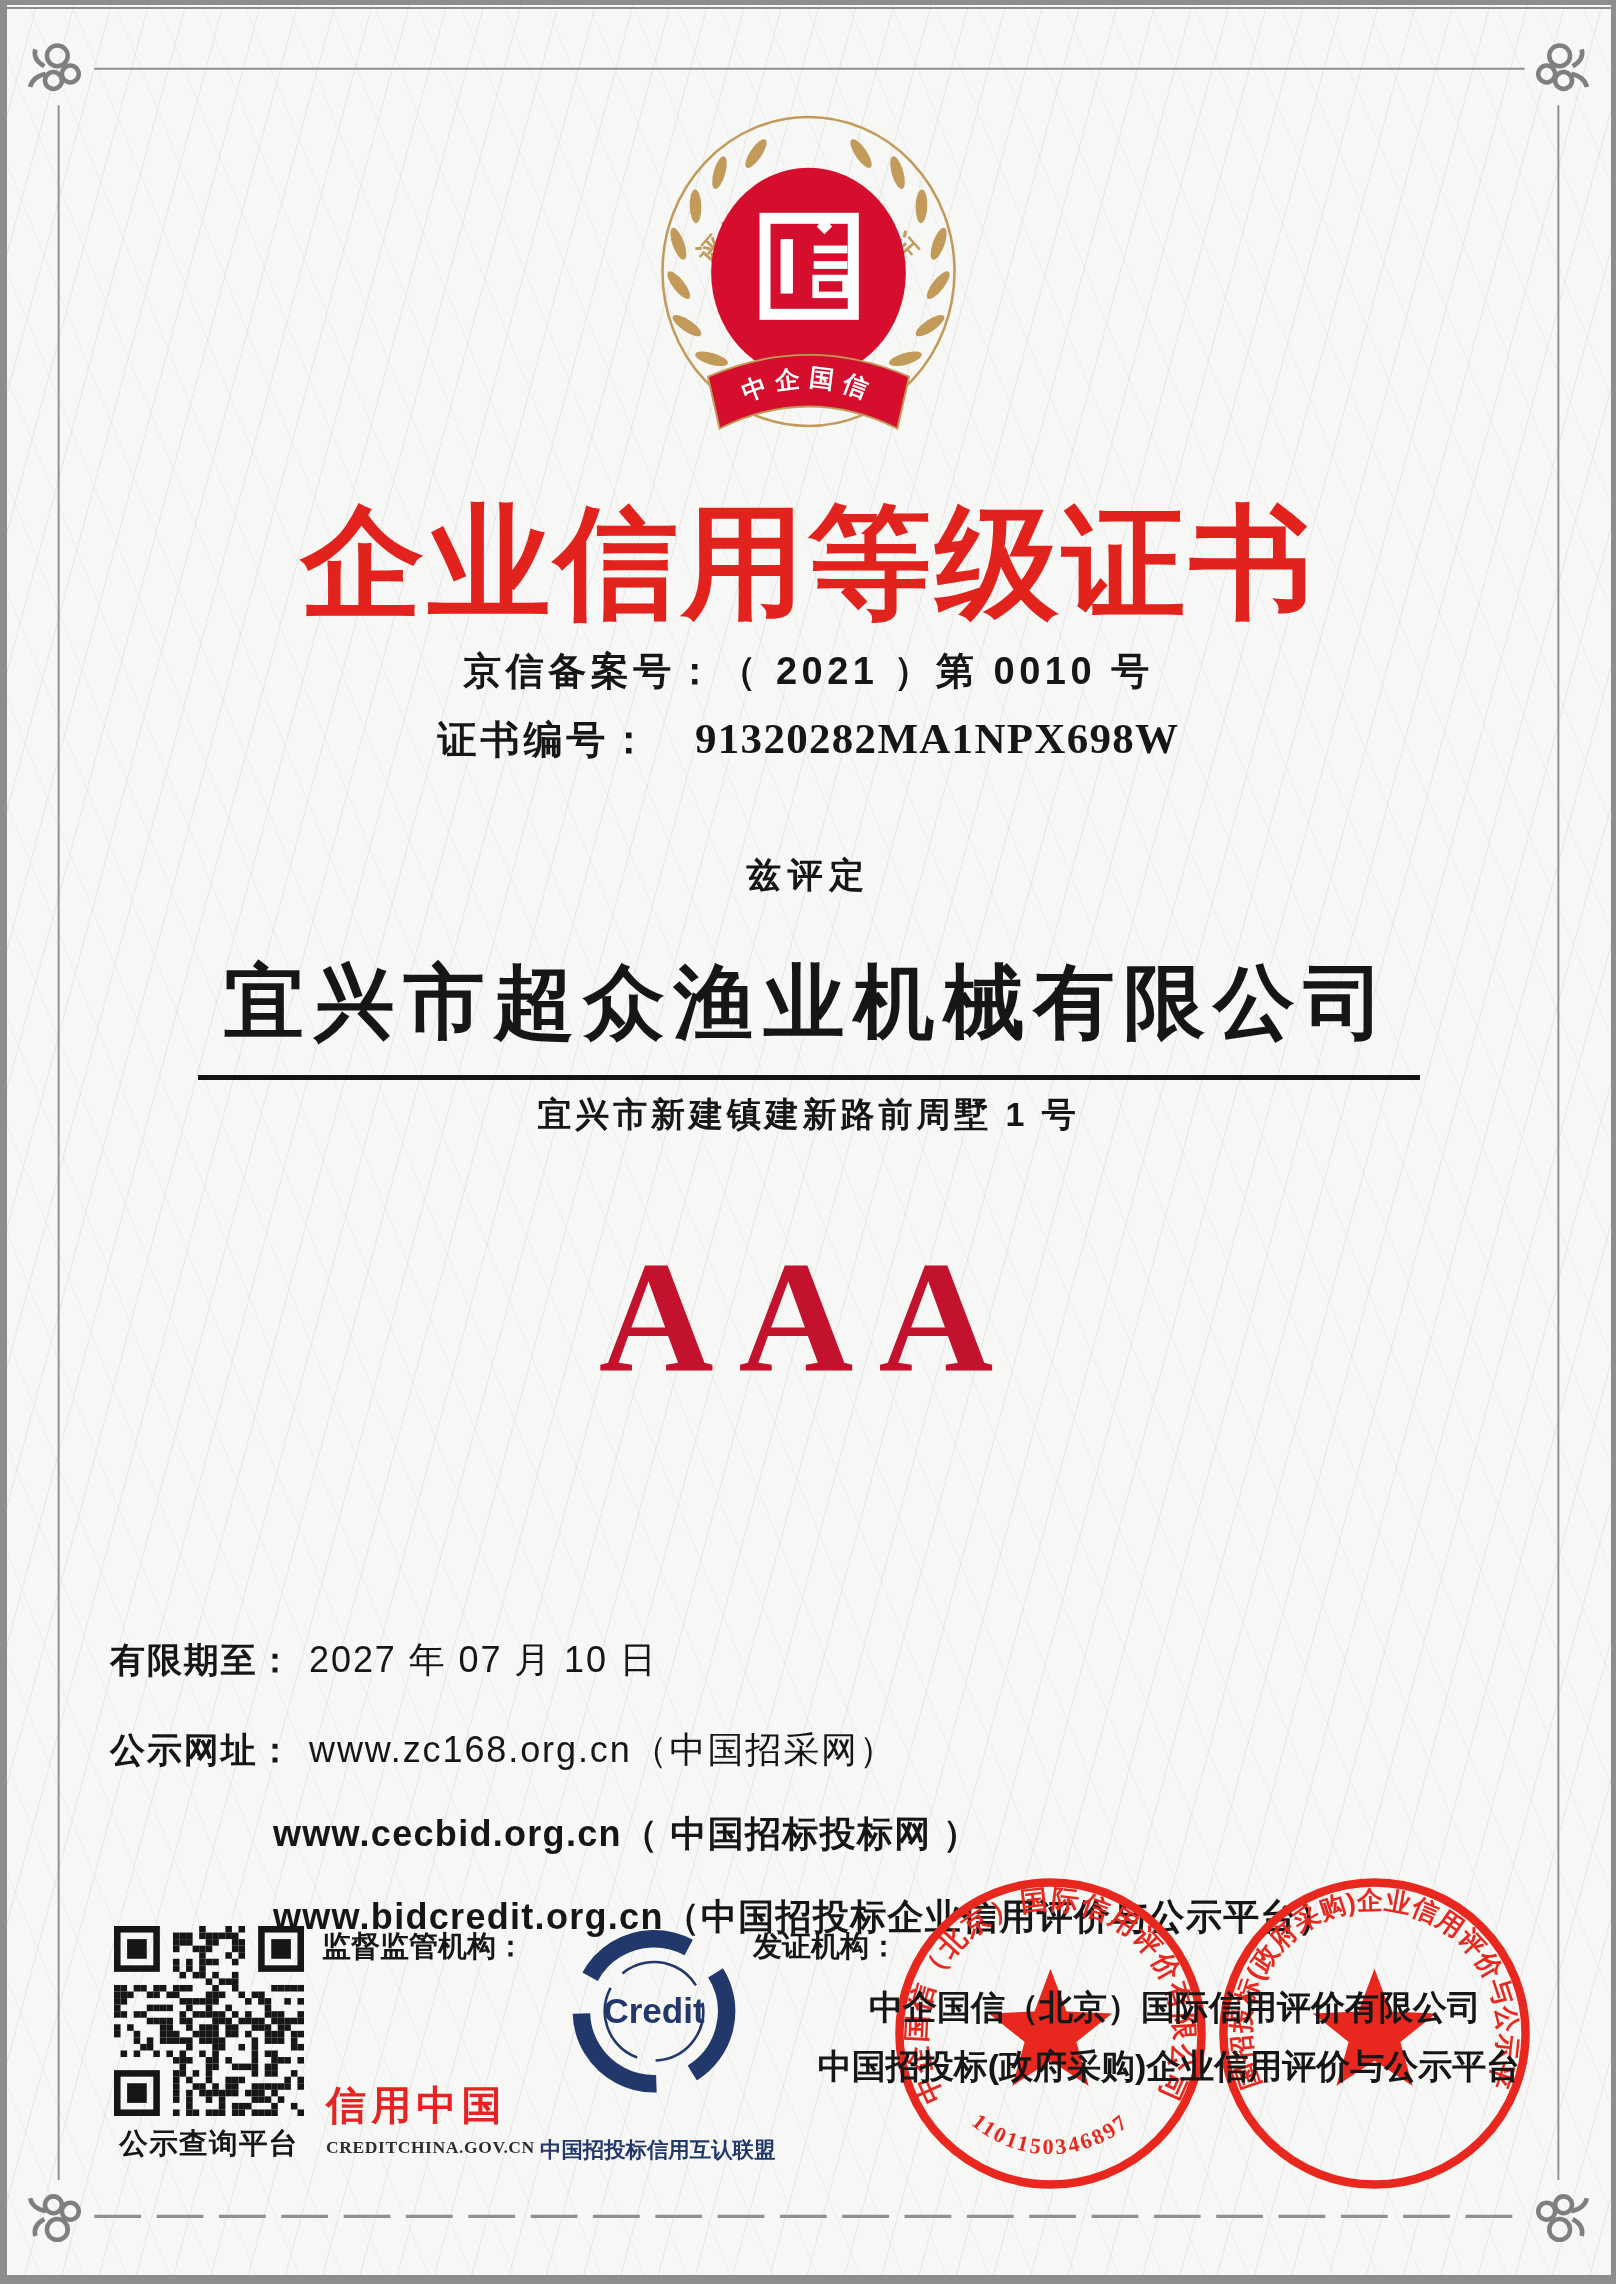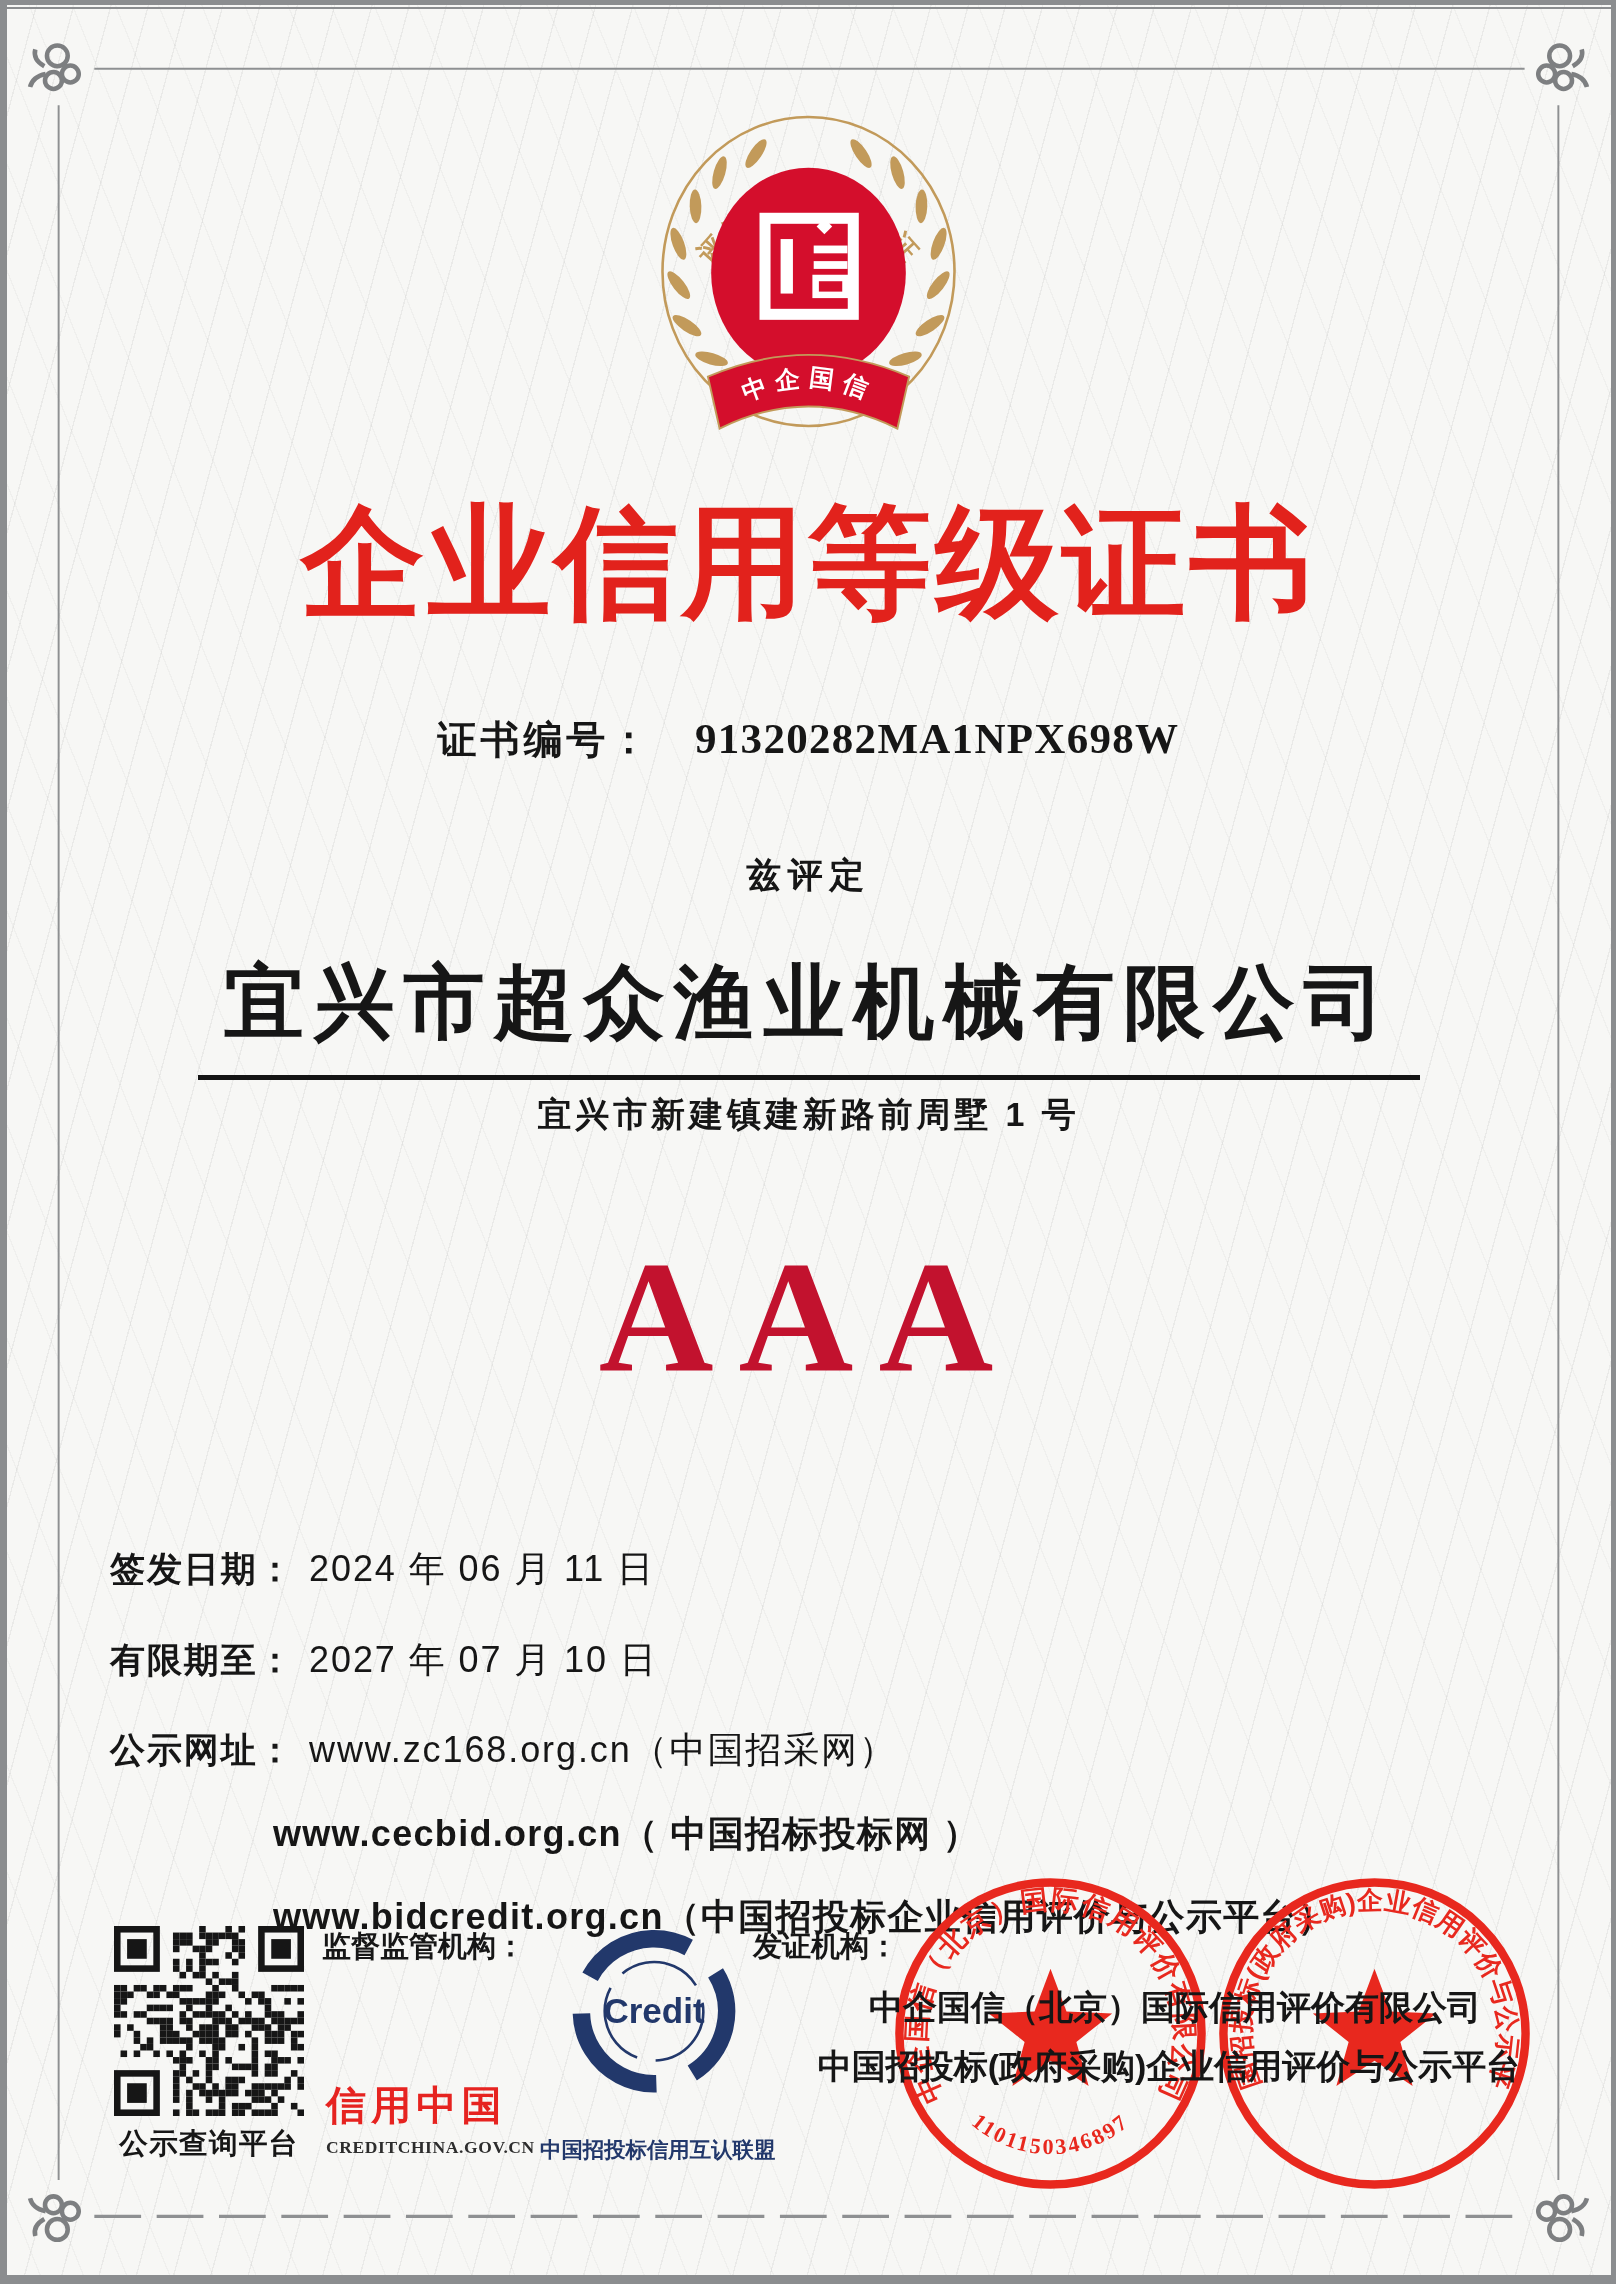--- a/index.html
+++ b/index.html
@@ -154,39 +154,38 @@
 
     <path d="M 80 412 Q 235 345 390 412 L 372 492 Q 235 424 98 492 Z" fill="#d40e2c" stroke="#c29a5a" stroke-width="3"></path>
     <path id="ribbonArc" d="M 118 462 Q 235 392 352 462" fill="none"></path>
     <text font-size="38" font-weight="700" fill="#ffffff" letter-spacing="12">
       <textPath href="#ribbonArc" startOffset="50%" text-anchor="middle">中企国信</textPath>
     </text>
   </svg>
 
   <div class="abs ctr title nowrap">企业信用等级证书</div>
 
+  <div class="abs ctr filing nowrap">
+    <span>京信备案号：</span><span>（ 2021 ）第  0010  号</span>
+  </div>
 
   <div class="abs ctr certno nowrap">
     <span class="lbl">证书编号：</span>
     <span class="val">91320282MA1NPX698W</span>
   </div>
 
   <div class="abs ctr company-wrap">
     <span class="company nowrap">宜兴市超众渔业机械有限公司</span>
   </div>
 
   <div class="abs ctr hereby nowrap">兹评定</div>
   <div class="abs ctr address nowrap">宜兴市新建镇建新路前周墅 1 号</div>
 
   <div class="abs ctr rating nowrap">AAA</div>
 
-  <div class="inforow r1">
-    <span class="lbl">签发日期：</span>
-    <span class="val">2024 年 06 月 11 日</span>
-  </div>
   <div class="inforow r2">
     <span class="lbl">有限期至：</span>
     <span class="val">2027 年 07 月 10 日</span>
   </div>
   <div class="inforow r3">
     <span class="lbl">公示网址：</span>
     <span class="val url">www.zc168.org.cn（中国招采网）</span>
   </div>
   <div class="inforow r4 url">www.cecbid.org.cn（ 中国招标投标网 ）</div>
   <div class="inforow r5 url">www.bidcredit.org.cn（中国招投标企业信用评价与公示平台）</div>

